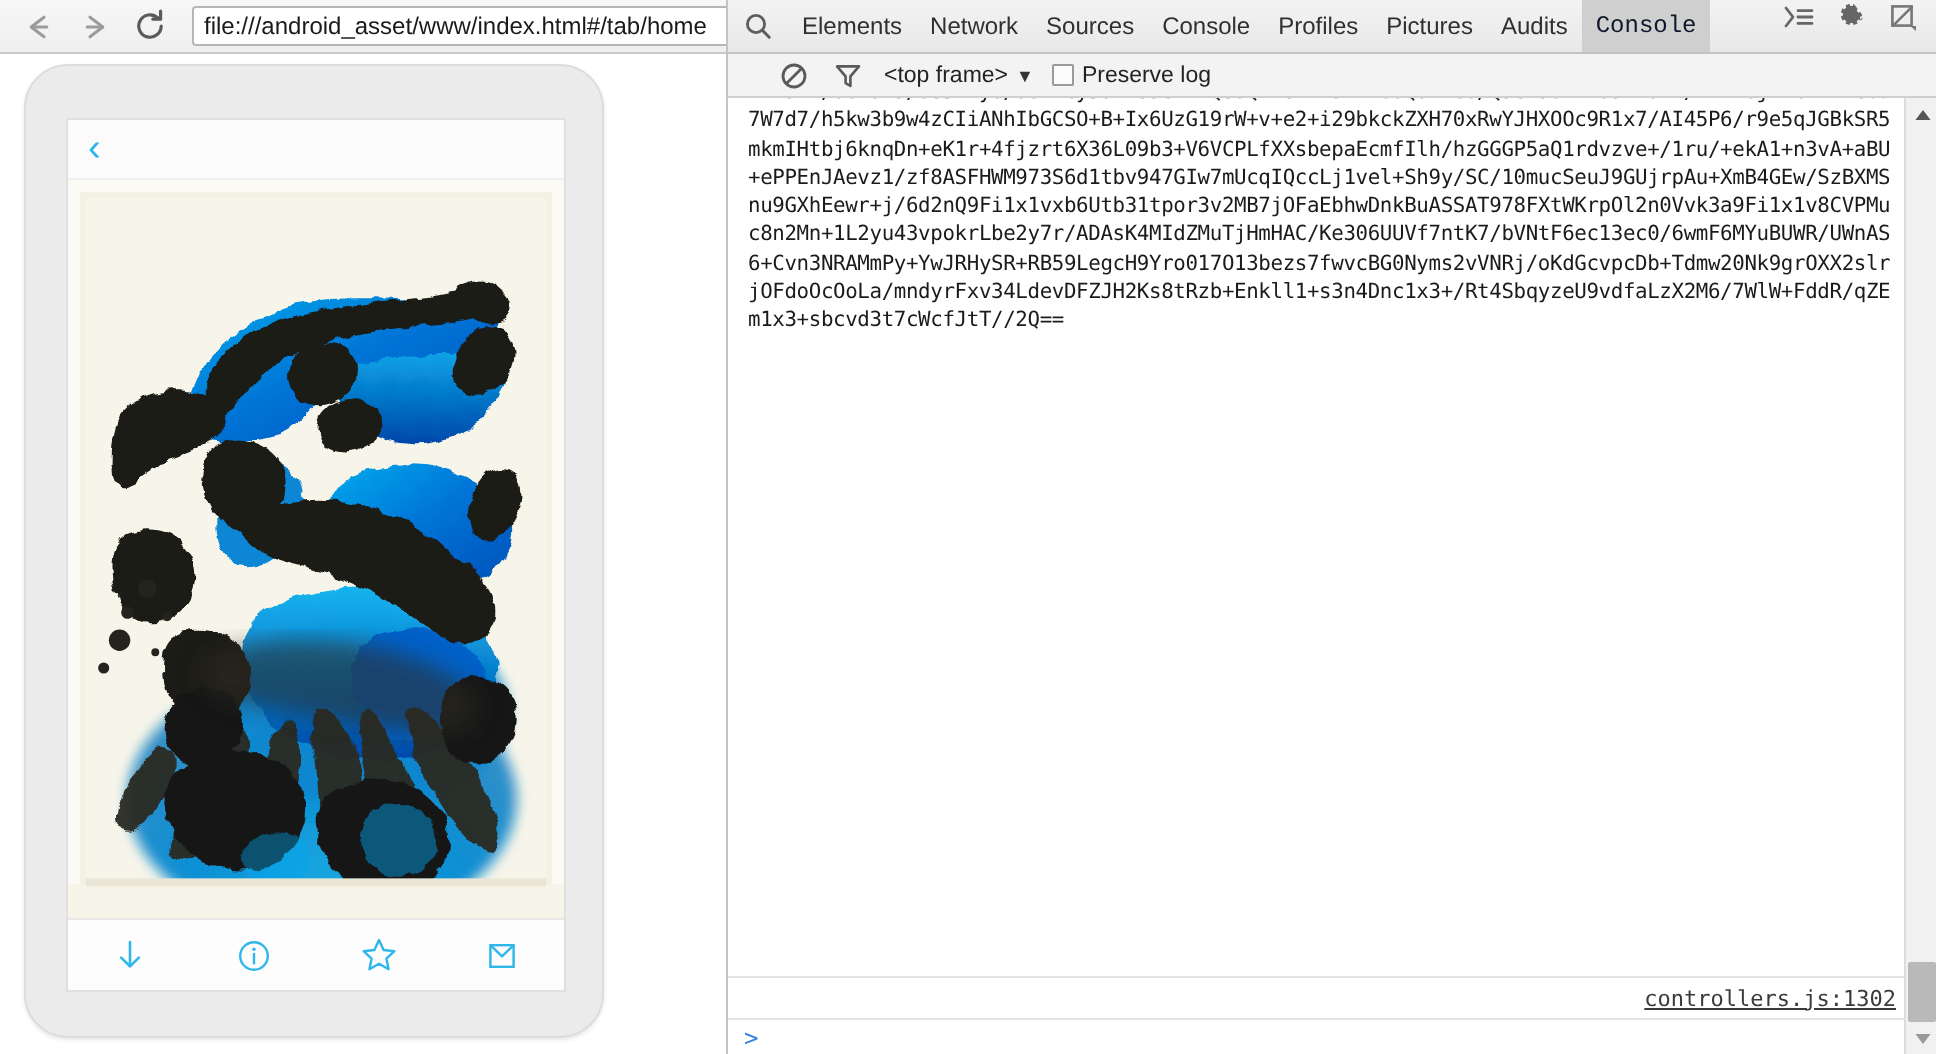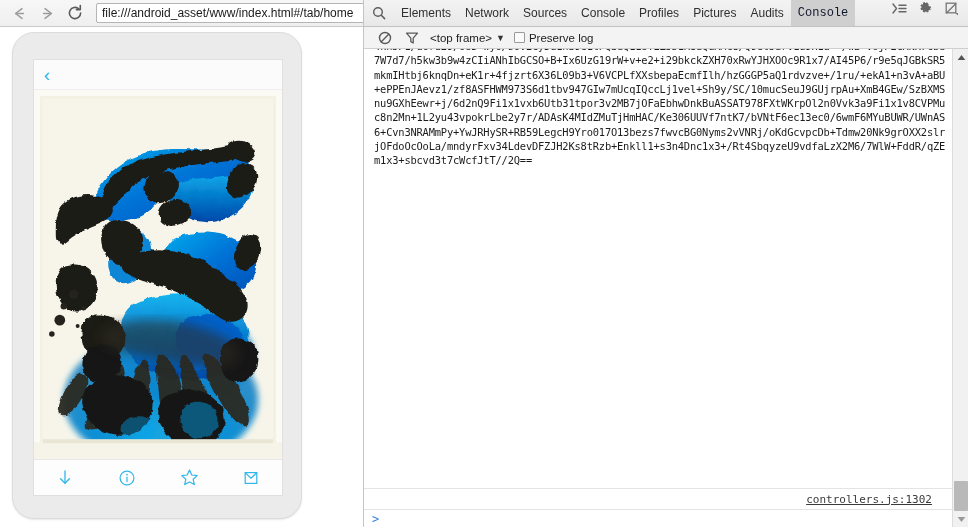--- a/index.html
+++ b/index.html
@@ -64,21 +64,21 @@
     color: #666;
   }
   .dt-icon-btn { width: 17px; height: 17px; display:flex; align-items:center; justify-content:center; }
 
   
   .console-filterbar {
     position: absolute; left: 363px; top: 27px; width: 605px; height: 22px;
     background: #f3f3f3;
     border-left: 1px solid #c4c4c4;
     border-bottom: 1px solid #cfcfcf;
-    display: flex; align-items: center; padding-left: 12px; gap: 9px;
+    display: flex; align-items: center; padding-left: 24px; gap: 9px;
   }
   .cf-icon { width: 18px; height: 18px; display:flex; align-items:center; justify-content:center; color:#5a5a5a; }
   .frame-select {
     display: flex; align-items: center; gap: 4px;
     font-size: 11.5px; color: #222; font-family: "Liberation Sans", sans-serif;
   }
   .caret-down { font-size: 9px; color:#333; }
   .preserve-wrap { display:flex; align-items:center; gap:4px; font-size: 11.5px; color:#222; }
   .chk {
     width: 11px; height: 11px; border: 1px solid #9a9a9a; background: #fbfbfb;
@@ -109,21 +109,21 @@
   }
   .msg-footer {
     display: flex; align-items: center; height: 21px; padding: 0 16px 0 14px;
     border-bottom: 1px solid #e4e4e4;
     font-family: "DejaVu Sans Mono", "Liberation Mono", monospace;
     font-size: 11px; color: #1b1b1b;
   }
   .msg-path { white-space: nowrap; }
   .msg-src {
     margin-left: auto; color: #3a3a3a; text-decoration: underline; white-space: nowrap;
-    padding-right: 20px;
+    padding-right: 4px;
   }
   .console-prompt {
     display: flex; align-items: flex-start; height: 22px; padding: 2px 0 0 8px;
     color: #3782e0; font-family: "DejaVu Sans Mono","Liberation Mono", monospace; font-size: 12px;
   }
 
   
   .console-scroll {
     position: absolute; right: 0; top: 0; width: 16px; height: 100%;
     background: #f1f1f1; border-left: 1px solid #dcdcdc;

